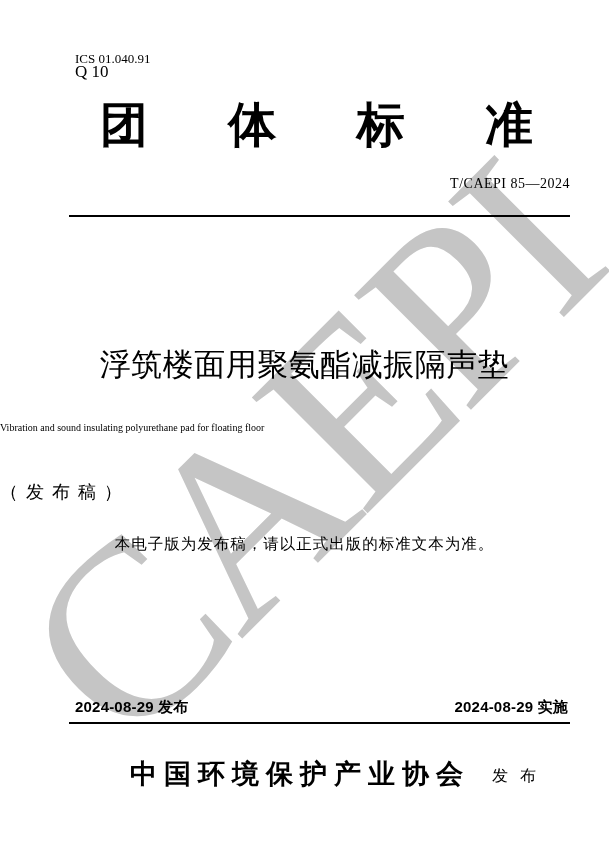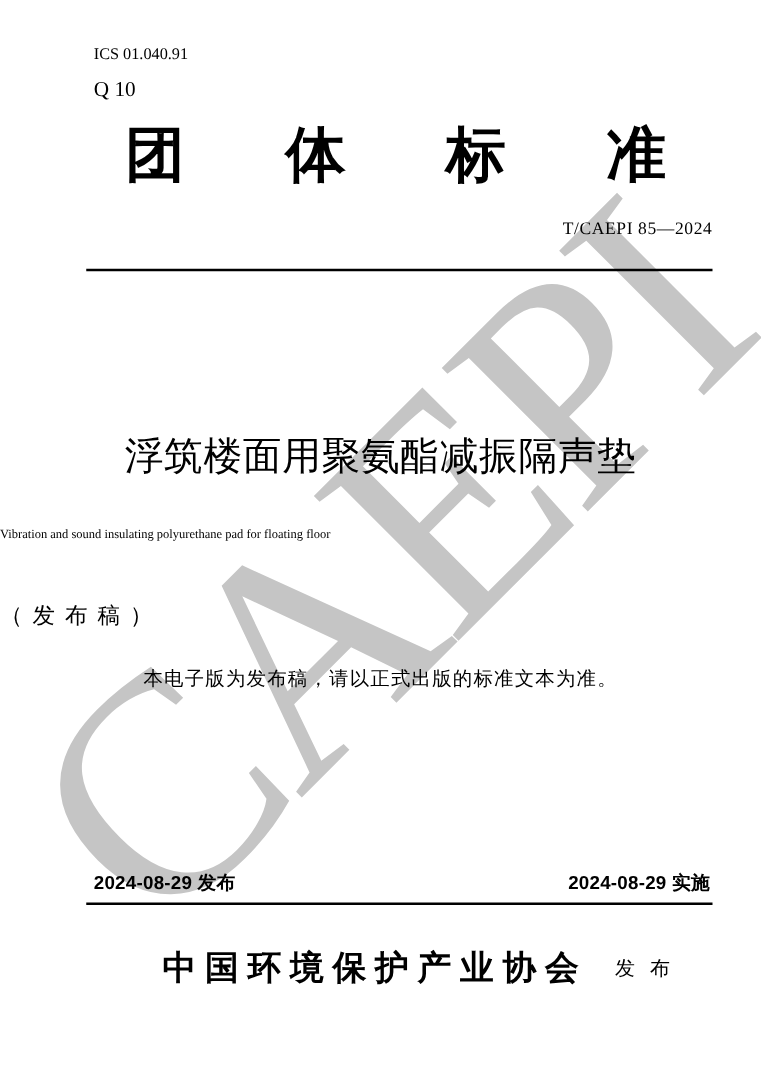--- a/index.html
+++ b/index.html
@@ -6,21 +6,21 @@
   .page{
     position:relative;
     width:609px;height:864px;
     background:#ffffff;
     overflow:hidden;
     font-family:"Liberation Serif","DejaVu Serif",serif;
     color:#000;
   }
   .abs{position:absolute;}
   
-  .ics{left:75px;top:36px;font-size:13px;line-height:1;}
+  .ics{left:75px;top:52px;font-size:13px;line-height:1;}
   .doc-class{left:75px;top:63px;font-size:17px;line-height:1;}
   
   .std-type{
     left:100px;top:101px;width:433px;
     display:flex;justify-content:space-between;
     font-family:"Liberation Sans","DejaVu Sans",sans-serif;
     font-weight:bold;font-size:48px;line-height:1;
   }
   
   .std-number{right:39px;top:177px;font-size:14px;line-height:1;letter-spacing:0.5px;margin-left:30px;}

